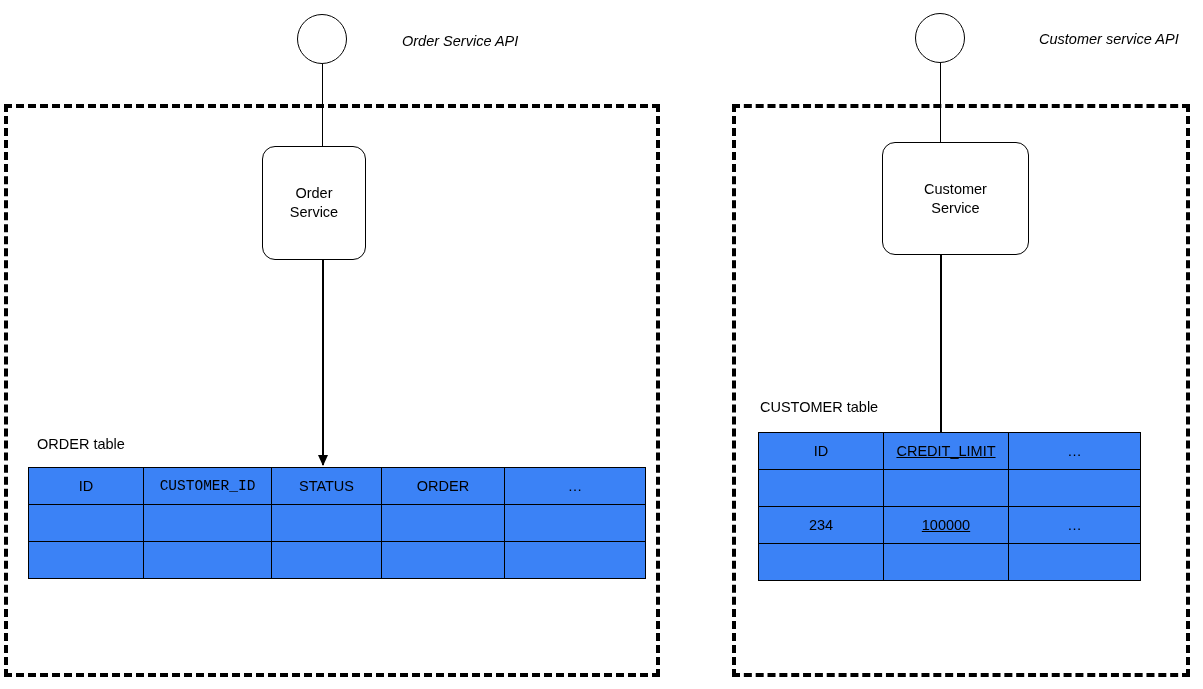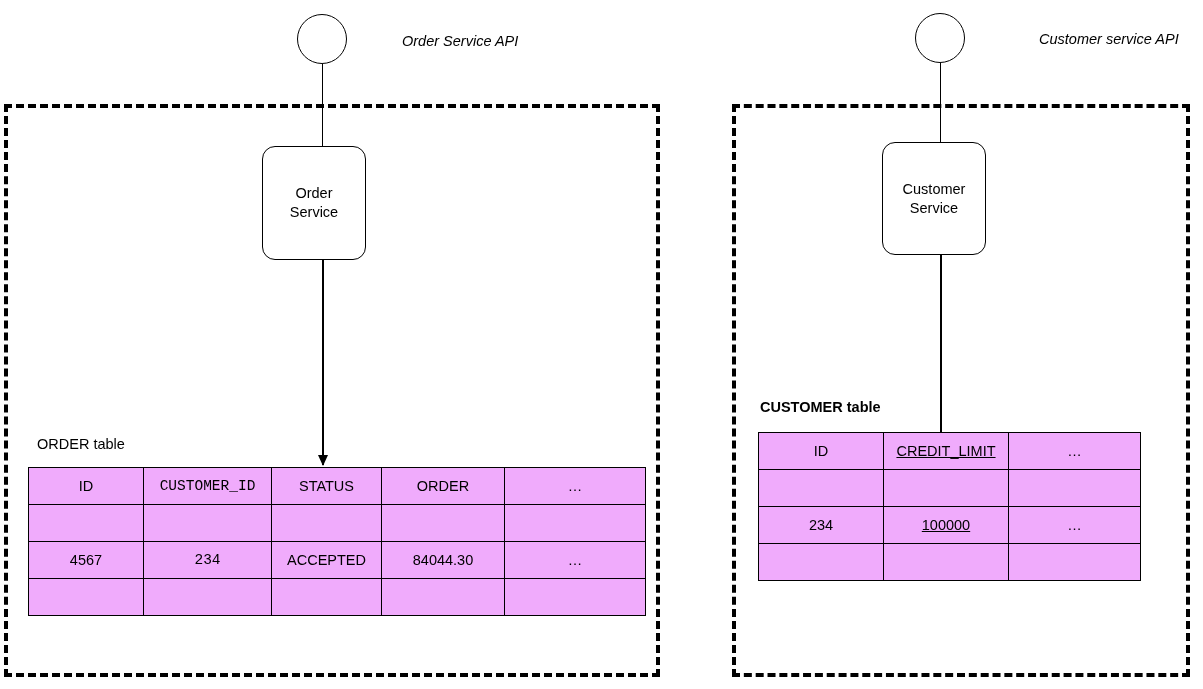--- a/index.html
+++ b/index.html
@@ -69,21 +69,21 @@
     box-sizing: border-box;
     display: flex;
     align-items: center;
     justify-content: center;
     text-align: center;
     font-size: 14.5px;
     line-height: 19px;
     color: #000000;
   }
   #service-box-order    { left: 262px; top: 146px; width: 104px; height: 114px; }
-  #service-box-customer { left: 882px; top: 142px; width: 104px; height: 113px; }
+  #service-box-customer { left: 882px; top: 142px; width: 147px; height: 113px; }
 
   
   .arrow {
     position: absolute;
     width: 1.6px;
     background: #000000;
   }
   .arrow::after {
     content: "";
     position: absolute;
@@ -101,27 +101,27 @@
 
   
   .table-caption {
     position: absolute;
     font-size: 14.5px;
     line-height: 18px;
     white-space: nowrap;
     color: #000000;
   }
   #caption-order    { left: 37px;  top: 435px; }
-  #caption-customer { left: 760px; top: 398px; font-weight: bold; }
+  #caption-customer { left: 760px; top: 398px; }
 
   
   .data-table {
     position: absolute;
     border-collapse: collapse;
-    background: #f0abfc;
+    background: #3b82f6;
     table-layout: fixed;
   }
   .data-table td {
     border: 1.3px solid #000000;
     height: 36px;
     text-align: center;
     vertical-align: middle;
     font-size: 14.5px;
     line-height: 18px;
     color: #000000;
@@ -172,27 +172,20 @@
           <td>…</td>
         </tr>
         <tr>
           <td></td>
           <td></td>
           <td></td>
           <td></td>
           <td></td>
         </tr>
         <tr>
-          <td>4567</td>
-          <td>234</td>
-          <td>ACCEPTED</td>
-          <td>84044.30</td>
-          <td>…</td>
-        </tr>
-        <tr>
           <td></td>
           <td></td>
           <td></td>
           <td></td>
           <td></td>
         </tr>
       </tbody>
   </table>
 
   <div class="boundary" id="boundary-customer"></div>

